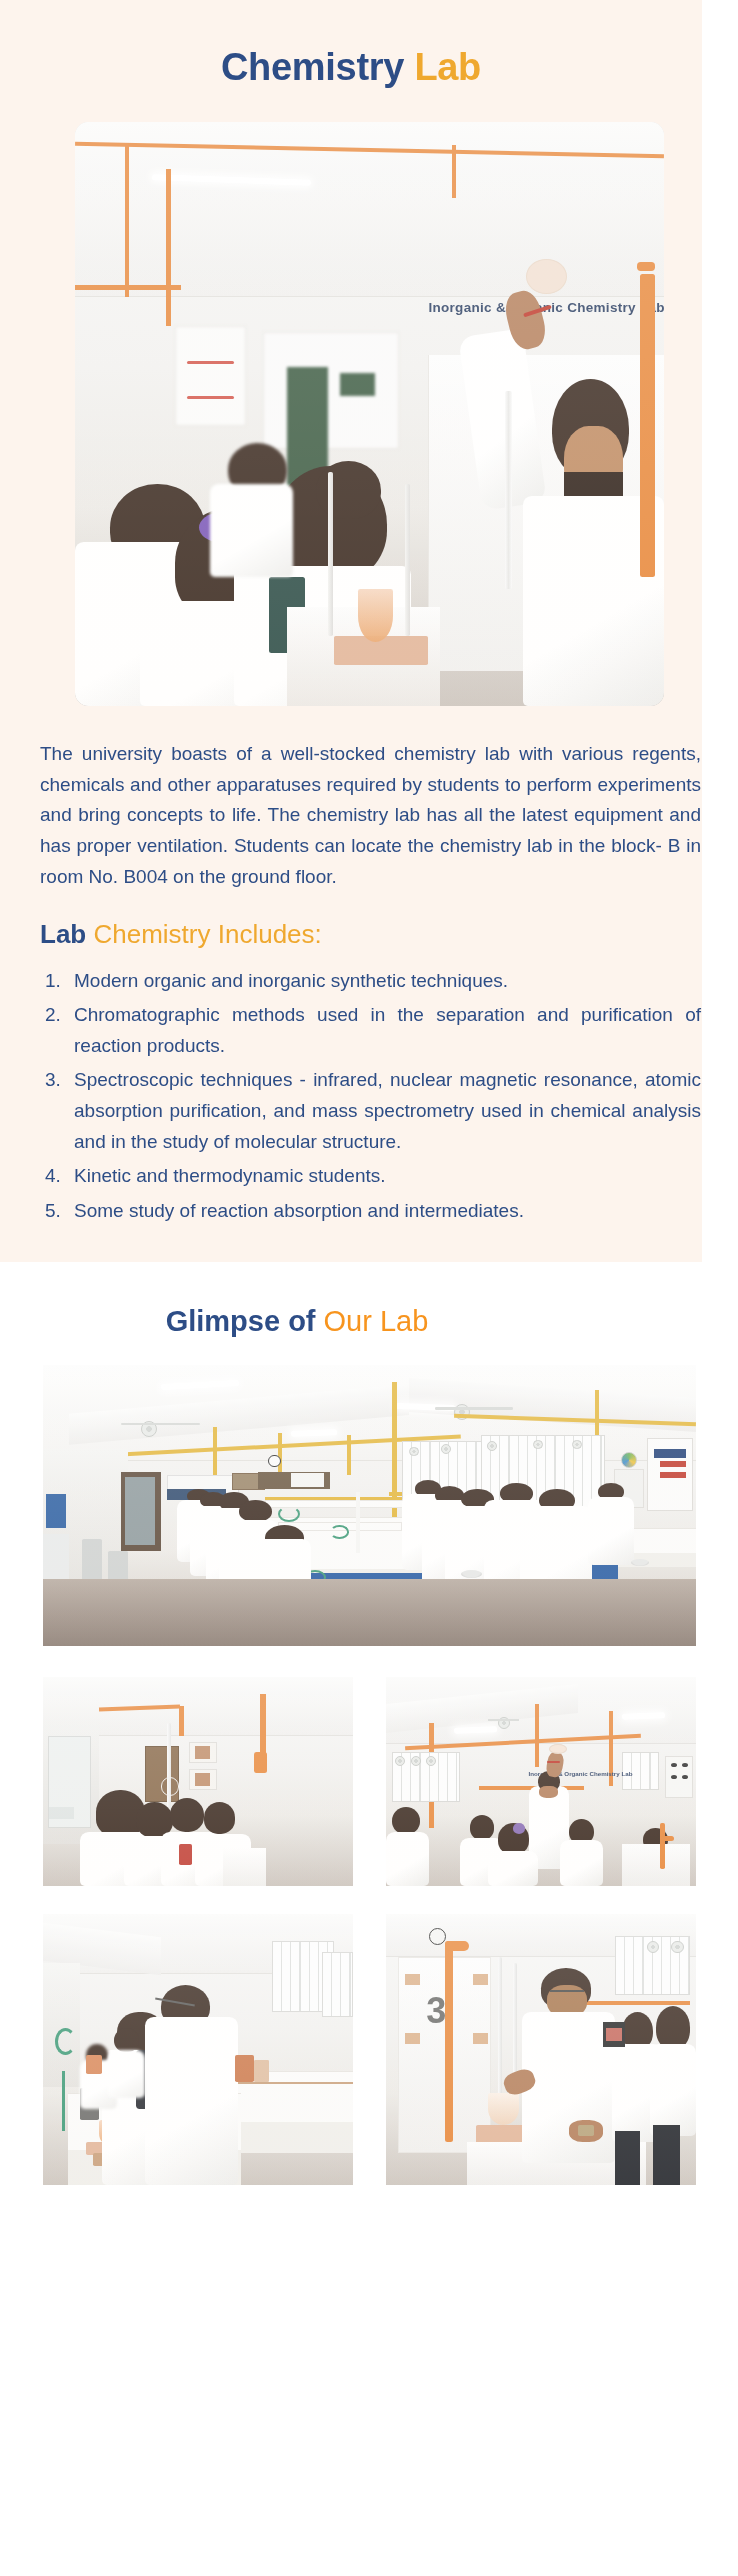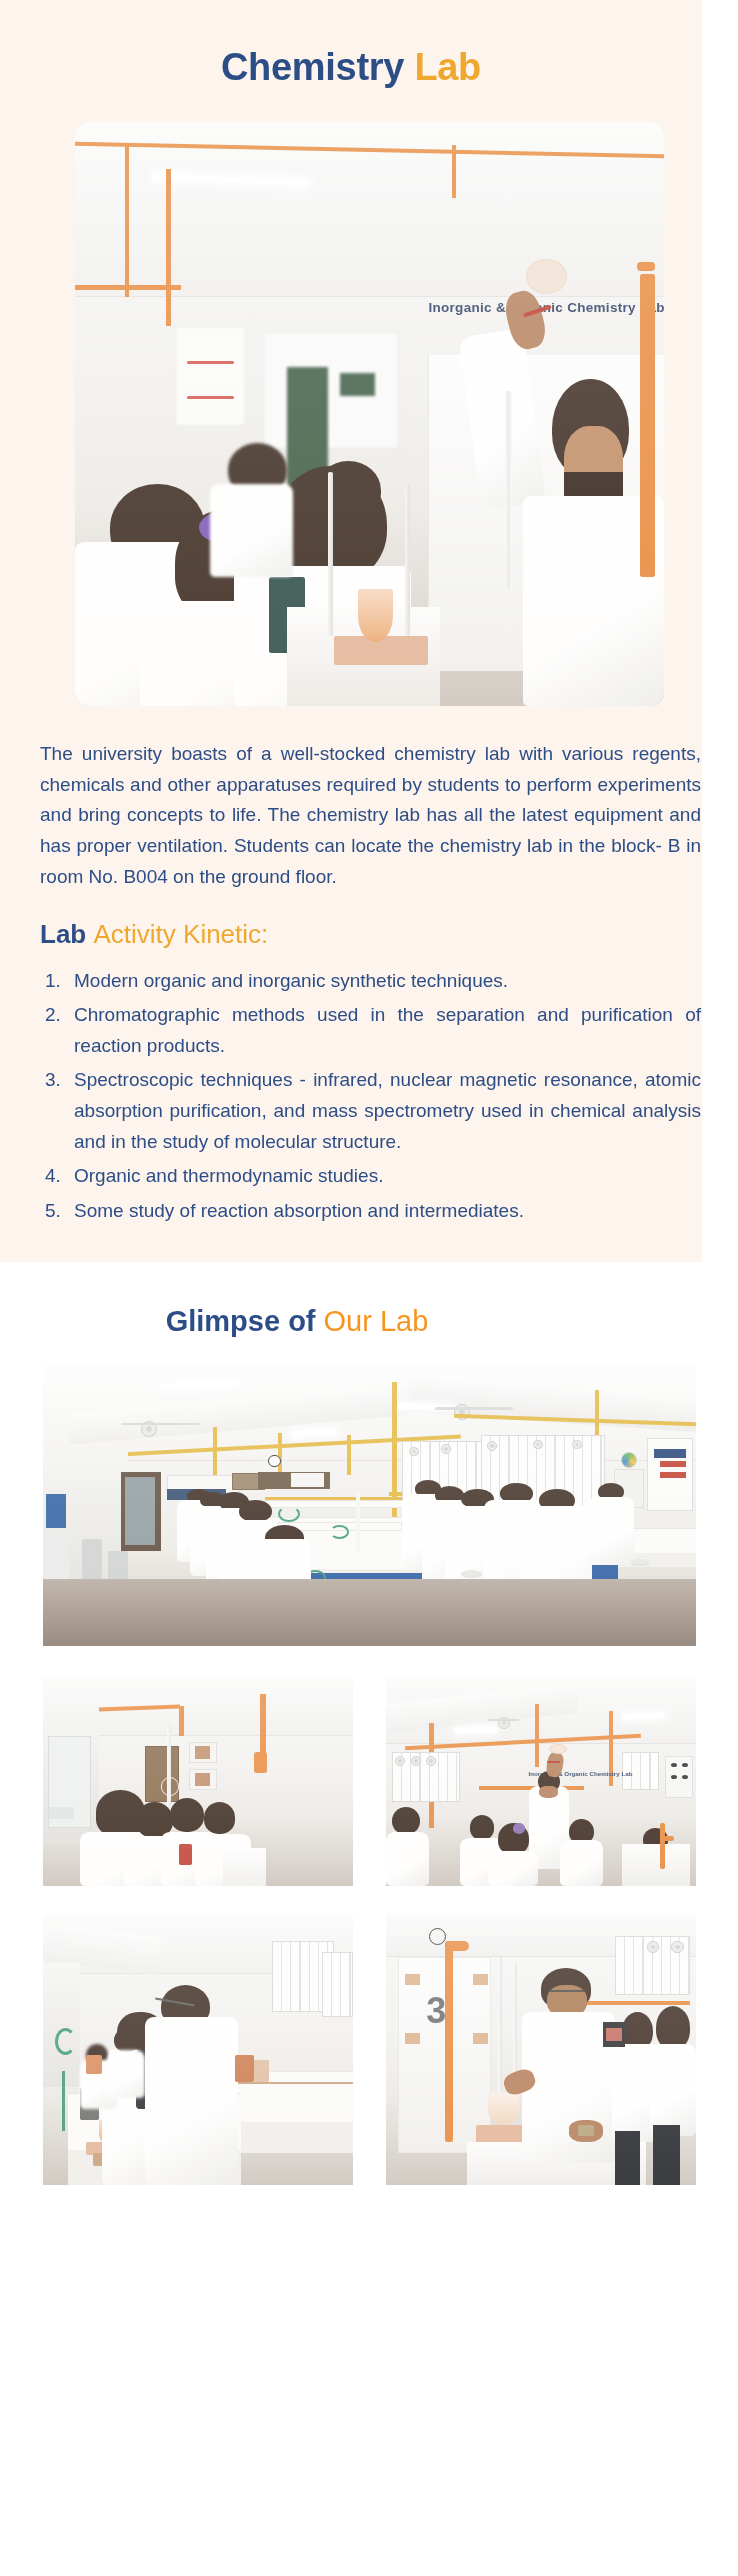--- a/index.html
+++ b/index.html
@@ -286,28 +286,28 @@
 
         <div class="wash"></div>
       </div>
     </div>
   </div>
 
   <p class="body-copy">The university boasts of a well-stocked chemistry lab with various regents, chemicals and other apparatuses required by students to perform experiments and bring concepts to life. The chemistry lab has all the latest equipment and has proper ventilation. Students can locate the chemistry lab in the block- B in room No. B004 on the ground floor.</p>
 
   <h2 class="sub-title">
     <span class="bold">Lab</span>
-    <span class="light">Activity Kinetic:</span>
+    <span class="light">Chemistry Includes:</span>
   </h2>
 
   <ol class="activity">
     <li>Modern organic and inorganic synthetic techniques.</li>
     <li>Chromatographic methods used in the separation and purification of reaction products.</li>
     <li>Spectroscopic techniques - infrared, nuclear magnetic resonance, atomic absorption purification, and mass spectrometry used in chemical analysis and in the study of molecular structure.</li>
-    <li>Organic and thermodynamic studies.</li>
+    <li>Kinetic and thermodynamic students.</li>
     <li>Some study of reaction absorption and intermediates.</li>
   </ol>
 
 </section>
 
 <section class="section-white">
 
   <h2 class="section-title">
     <span class="t-navy">Glimpse of</span>
     <span class="t-orange light">Our Lab</span>

